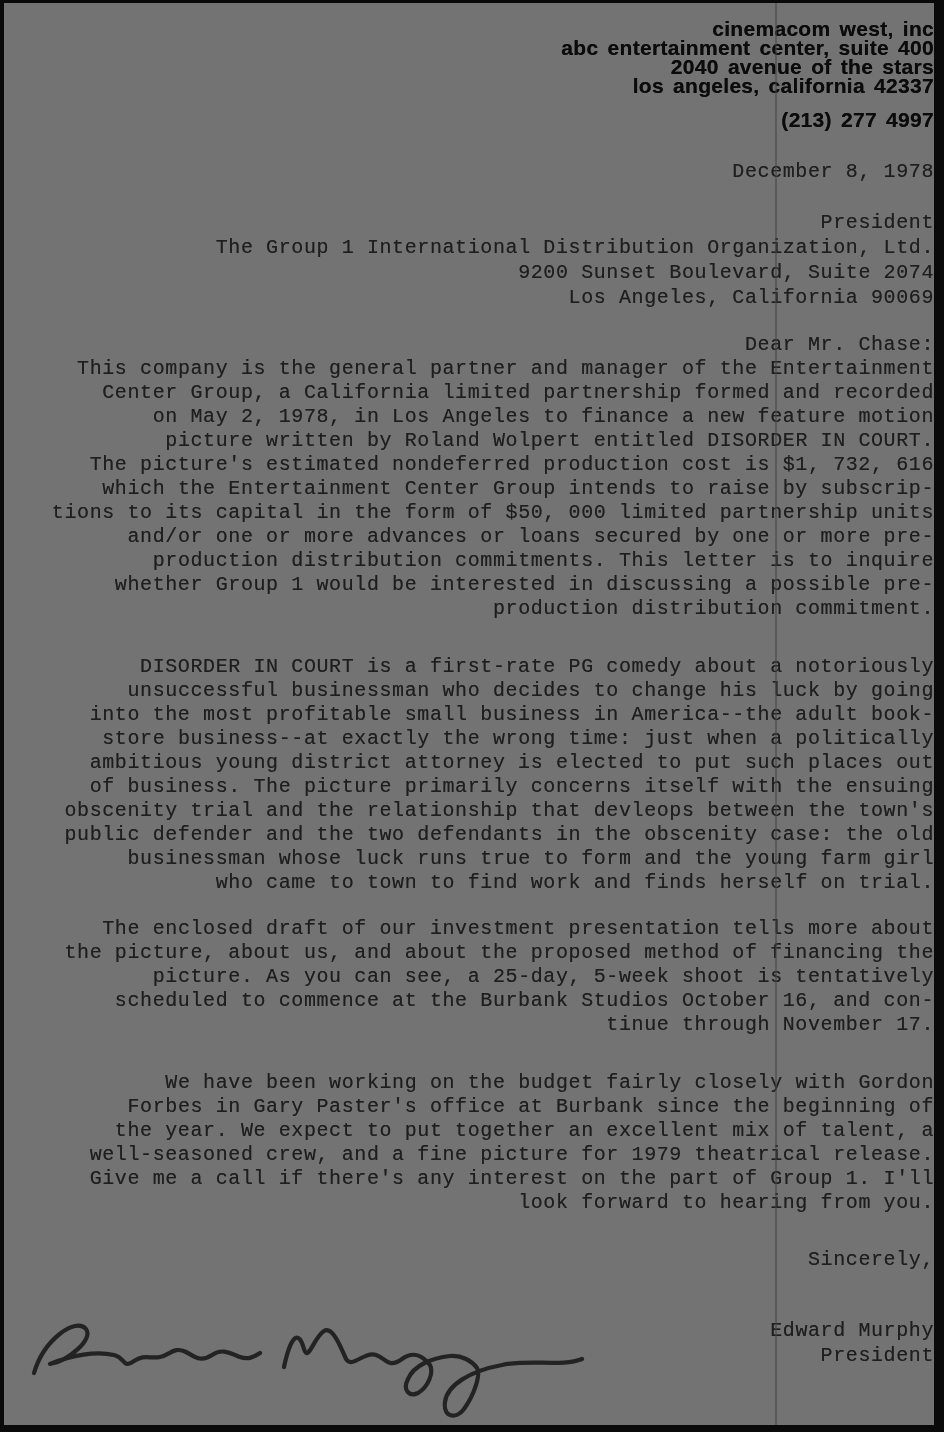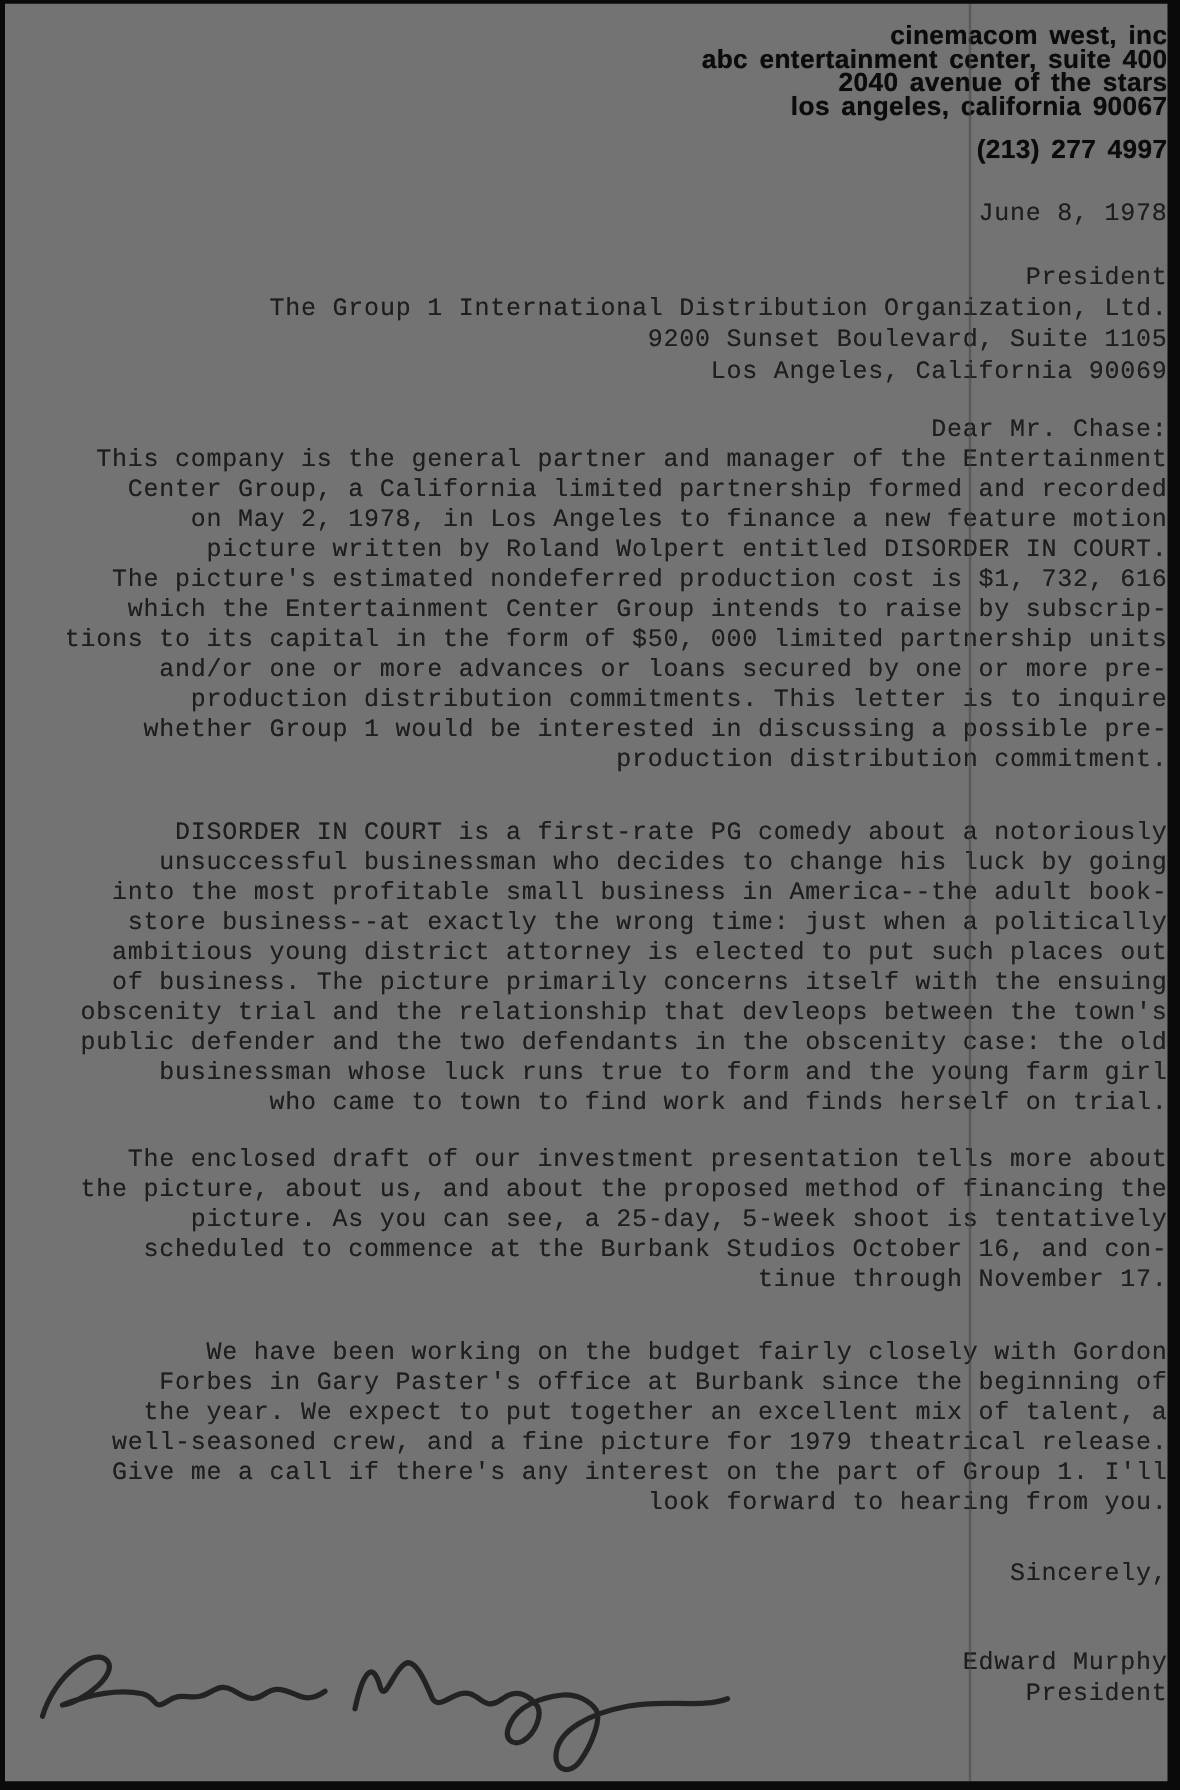--- a/index.html
+++ b/index.html
@@ -85,32 +85,32 @@
 <body>
 
 <div class="page">
 
   <div class="fold-line"></div>
 
   <div class="letterhead">
     <div>cinemacom west, inc</div>
     <div>abc entertainment center, suite 400</div>
     <div>2040 avenue of the stars</div>
-    <div>los angeles, california 90067</div>
+    <div>los angeles, california 42337</div>
     <div class="phone">(213) 277 4997</div>
   </div>
 
   <div class="letter-body">
 
-    <div class="date-line">June 8, 1978</div>
+    <div class="date-line">December 8, 1978</div>
 
     <div class="recipient">
       <div>President</div>
       <div>The Group 1 International Distribution Organization, Ltd.</div>
-      <div>9200 Sunset Boulevard, Suite 1105</div>
+      <div>9200 Sunset Boulevard, Suite 2074</div>
       <div>Los Angeles, California 90069</div>
     </div>
 
     <div class="salutation">Dear Mr. Chase:</div>
 
     <p class="para para-1">This company is the general partner and manager of the Entertainment
 Center Group, a California limited partnership formed and recorded
 on May 2, 1978, in Los Angeles to finance a new feature motion
 picture written by Roland Wolpert entitled DISORDER IN COURT.
 The picture's estimated nondeferred production cost is $1, 732, 616

